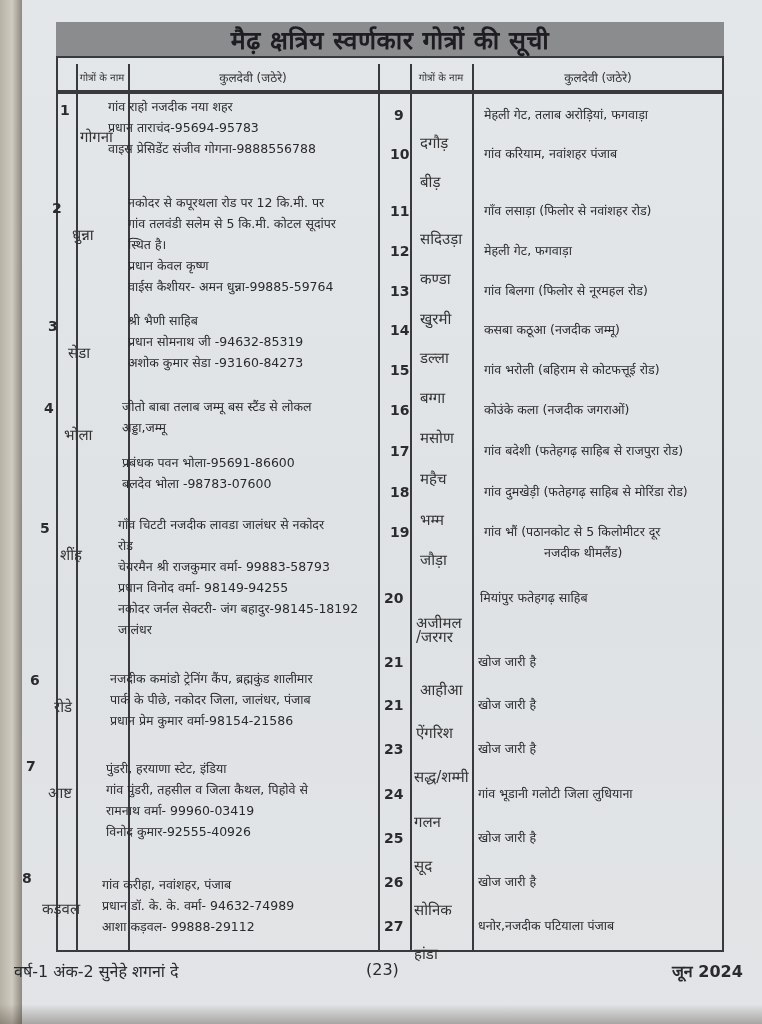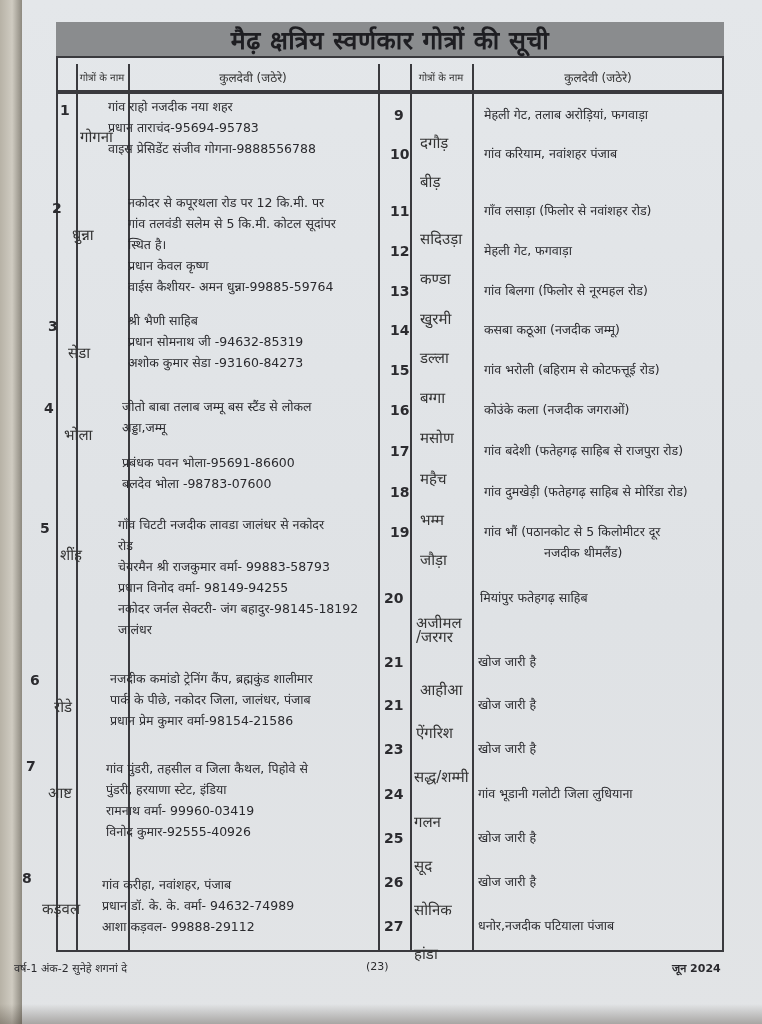--- a/index.html
+++ b/index.html
@@ -17,21 +17,21 @@
   .title-banner span{font-size:25px;font-weight:bold;color:#1e1e22;letter-spacing:0.5px;}
   
   .hdr{position:absolute;top:64px;height:28px;border-bottom:2px solid #3a3a3e;
     display:flex;align-items:center;justify-content:center;font-size:11px;color:#333;box-sizing:border-box;}
   .vline{position:absolute;width:0;border-left:2px solid #3a3a3e;}
   .rowline{position:absolute;height:0;border-top:1px solid #555;}
   .num{position:absolute;font-size:14px;font-weight:bold;color:#2b2b2f;}
   .gname{position:absolute;font-size:15px;color:#333;line-height:14px;margin-top:28px;}
   .details{position:absolute;font-size:12.5px;line-height:21px;color:#2a2a2e;white-space:nowrap;}
   .details div{white-space:nowrap;}
-  .footer{position:absolute;top:960px;font-size:11px;color:#2a2a2e;}
+  .footer{position:absolute;top:960px;font-size:16px;color:#2a2a2e;}
   .shadow-bottom{position:absolute;left:0;top:1004px;width:762px;height:20px;
     background:linear-gradient(180deg,rgba(0,0,0,0) 0%,rgba(60,50,40,0.35) 100%);}
 </style>
 </head>
 <body>
 
 <div class="binding"></div>
 <div class="paper"></div>
 
 <div class="table-frame"></div>
@@ -113,22 +113,22 @@
     <div class="details" style="left:110px;top:668px;">
       <div>नजदीक कमांडो ट्रेनिंग कैंप, ब्रह्मकुंड शालीमार</div>
       <div>पार्क के पीछे, नकोदर जिला, जालंधर, पंजाब</div>
       <div>प्रधान प्रेम कुमार वर्मा-98154-21586</div>
     </div>
   </div>
   <div>
     <div class="num" style="left:26px;top:758px;">7</div>
     <div class="gname" style="left:48px;top:758px;">आष्ट</div>
     <div class="details" style="left:106px;top:758px;">
+      <div>पुंडरी, हरयाणा स्टेट, इंडिया</div>
       <div>गांव पुंडरी, तहसील व जिला कैथल, पिहोवे से</div>
-      <div>पुंडरी, हरयाणा स्टेट, इंडिया</div>
       <div>रामनाथ वर्मा- 99960-03419</div>
       <div>विनोद कुमार-92555-40926</div>
     </div>
   </div>
   <div>
     <div class="num" style="left:22px;top:870px;">8</div>
     <div class="gname" style="left:42px;top:874px;">कड़वल</div>
     <div class="details" style="left:102px;top:874px;">
       <div>गांव करीहा, नवांशहर, पंजाब</div>
       <div>प्रधान डॉ. के. के. वर्मा- 94632-74989</div>

